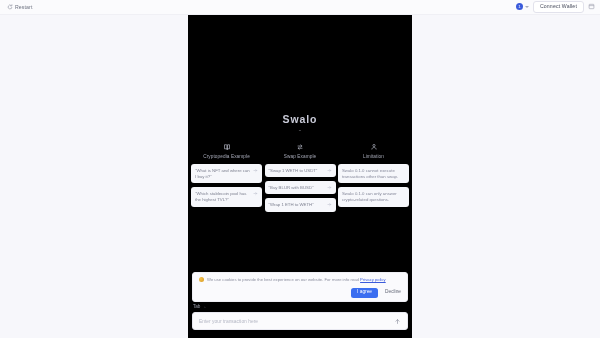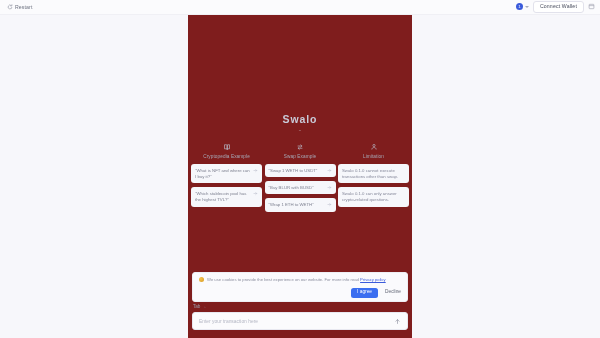--- a/index.html
+++ b/index.html
@@ -50,21 +50,21 @@
     background: #fff; color: #474b5c;
     font-size: 5.2px; letter-spacing: .15px;
     padding: 2.6px 6px; line-height: 1;
   }
   .window-ico { width: 7px; height: 7px; display: block; }
 
   
   .column {
     position: absolute; top: 15px; left: 188px;
     width: 224px; height: 323px;
-    background: #7f1d1d;
+    background: #000000;
   }
 
   
   .hero {
     position: absolute; top: 98px; left: 0; width: 224px;
     text-align: center;
   }
   .logo {
     font-size: 10.5px; font-weight: 700;
     color: #c9cbd8; letter-spacing: .9px;

